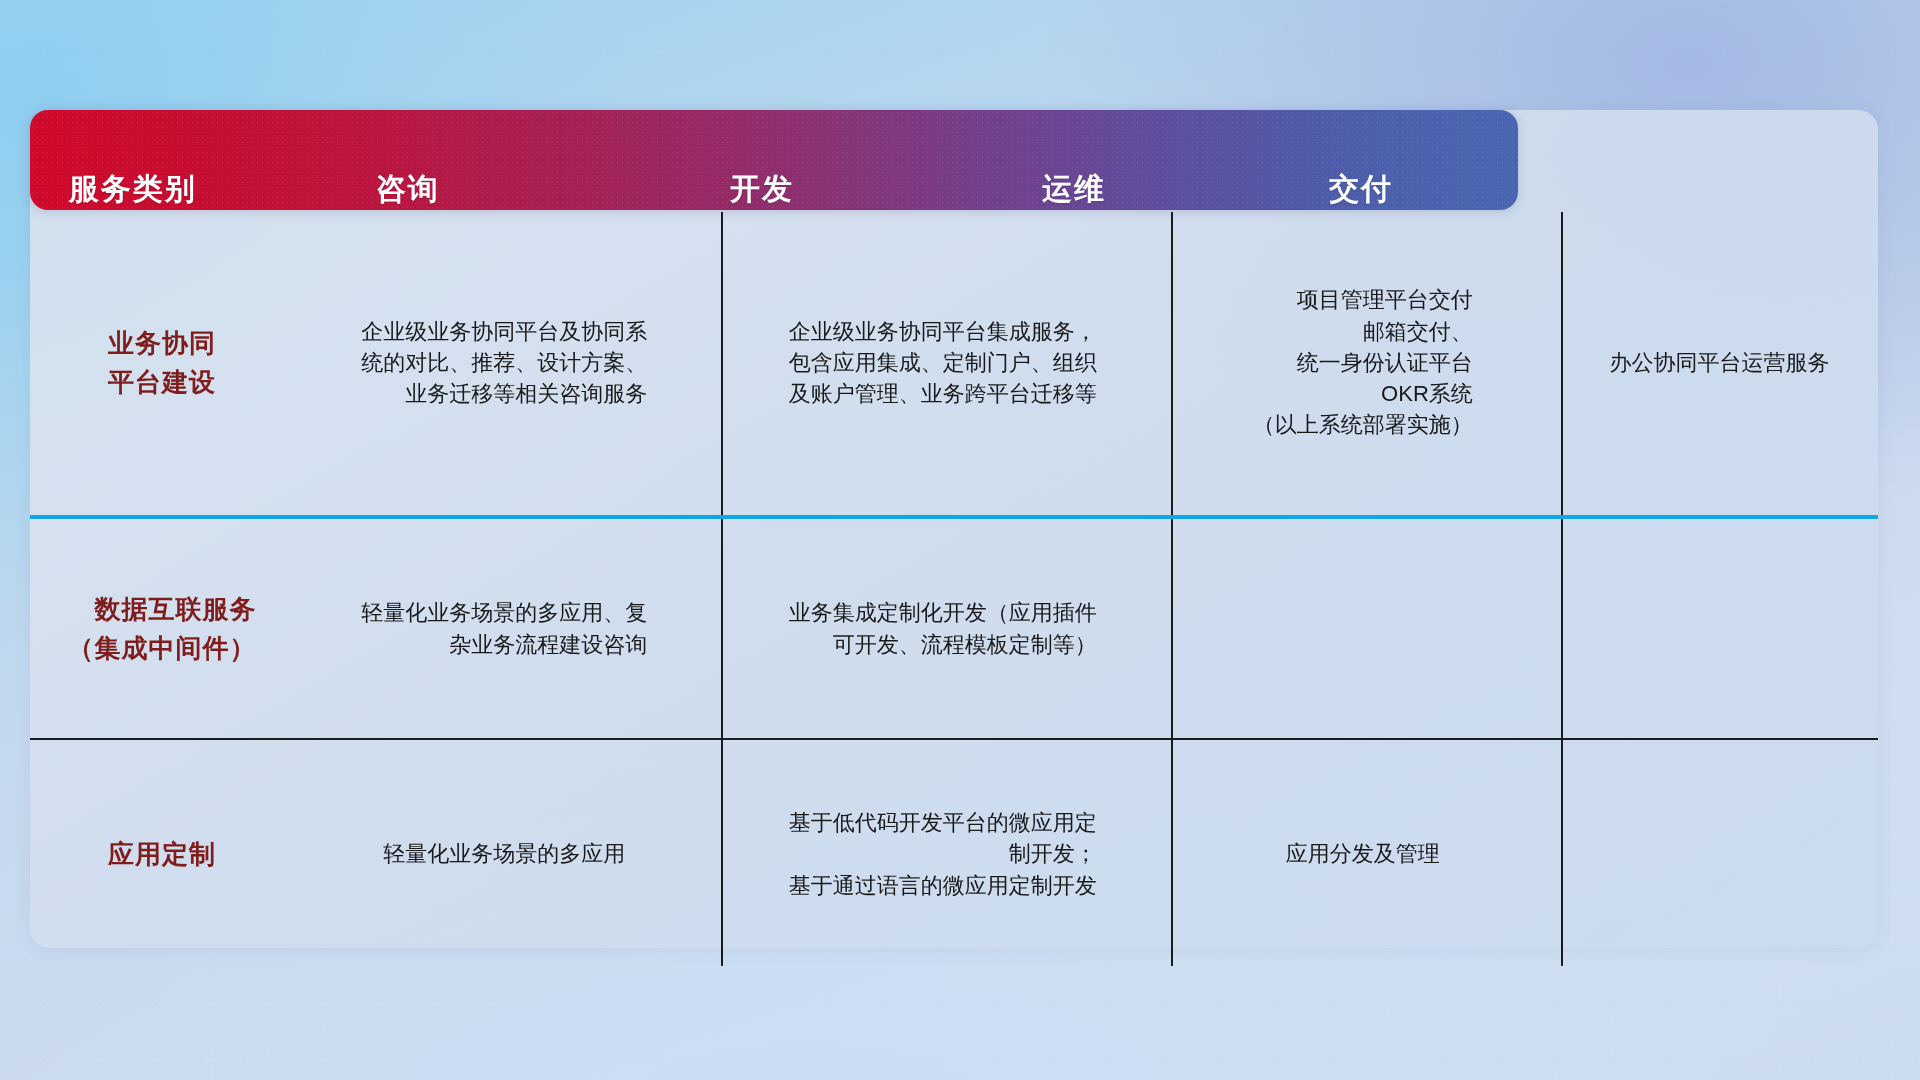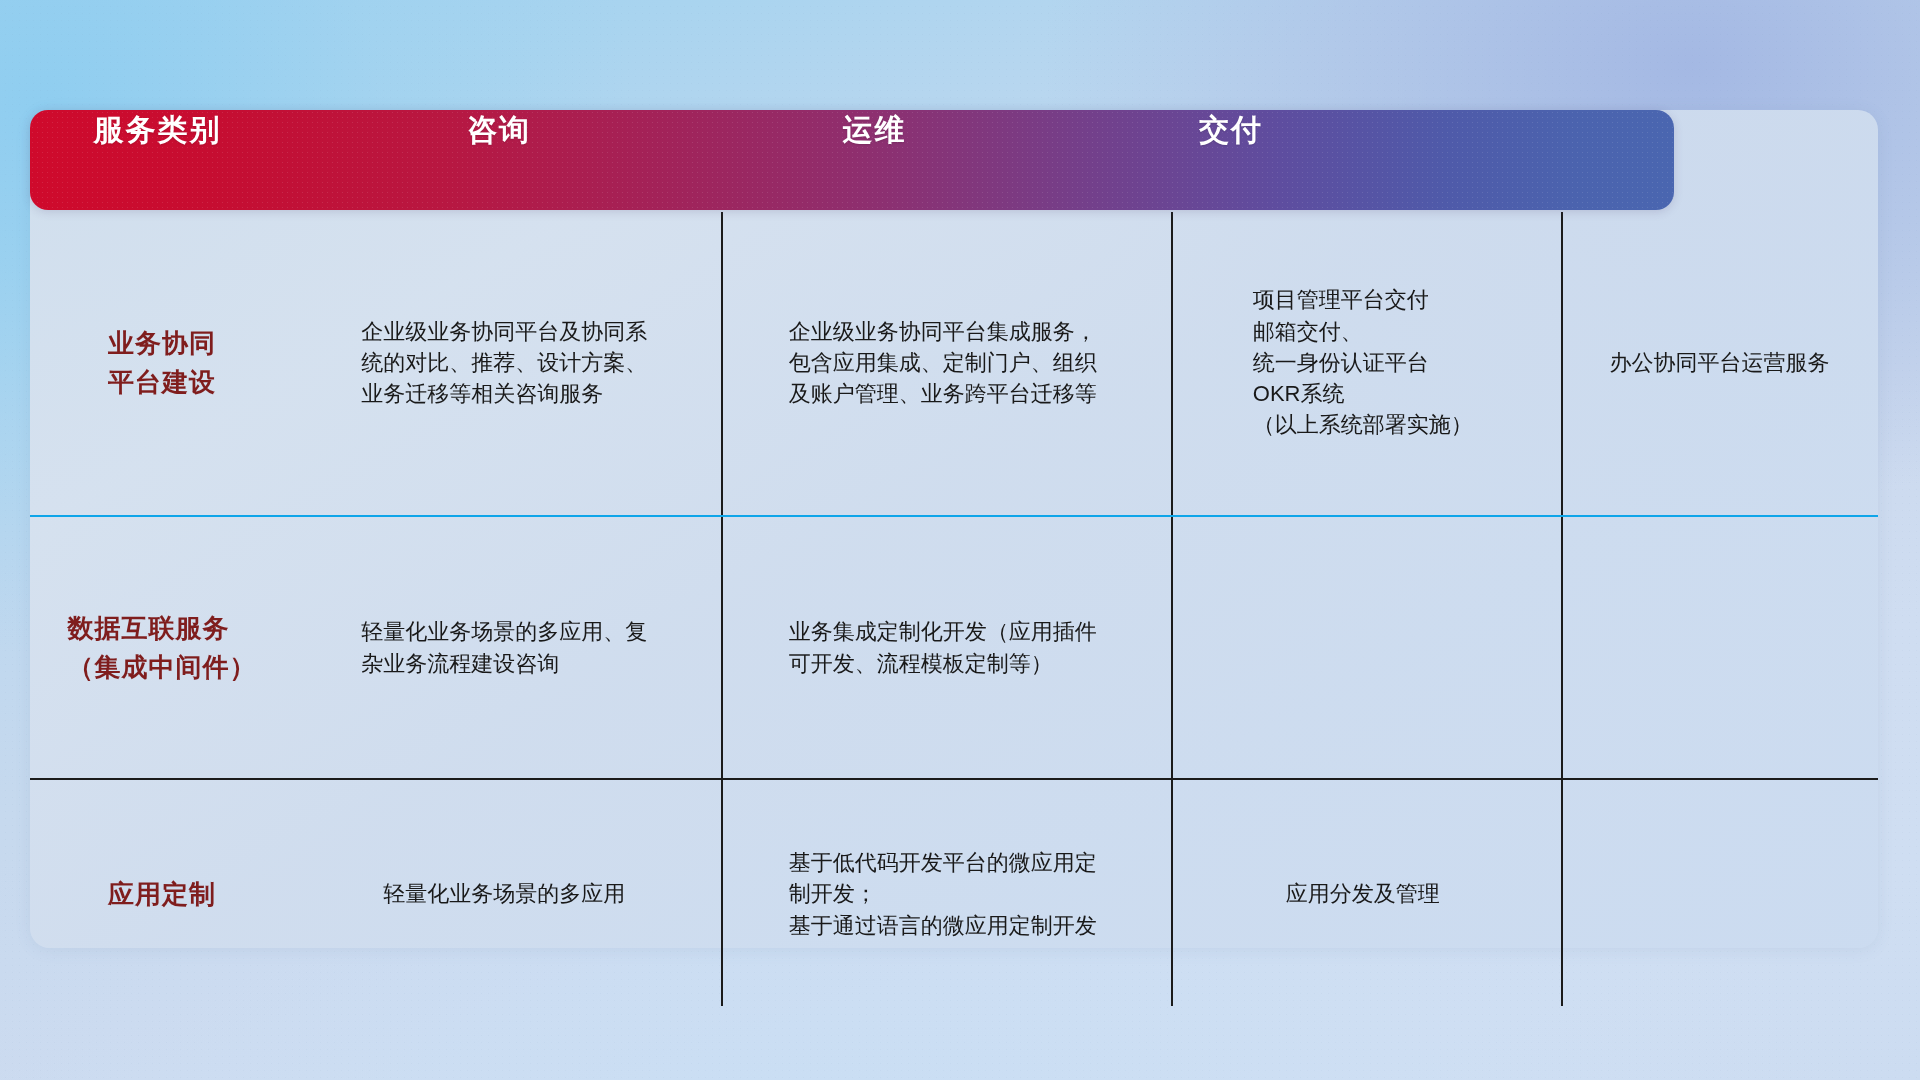--- a/index.html
+++ b/index.html
@@ -75,36 +75,36 @@
         rgba(203,219,240,0.92) 100%);
     box-shadow: 0 2px 16px rgba(90,120,160,0.10);
     overflow: hidden;
   }
 
   
   #header-row {
     position: absolute;
     left: 30px;
     top: 110px;
-    width: 1644px;
+    width: 1488px;
     height: 100px;
     border-radius: 18px;
     background: linear-gradient(90deg,
         #cf0a2c 0%,
         #c60d31 11%,
         #b81741 25%,
         #a32258 38%,
         #8c3071 52%,
         #743f8a 64%,
         #5e4d9f 76%,
         #4f5aa9 86%,
         #4b63ae 94%,
         #4a66b0 100%);
     display: flex;
-    align-items: flex-start;
+    align-items: flex-end;
     box-shadow: 0 2px 10px rgba(80,60,110,0.18);
     z-index: 4;
   }
   #header-row::after {
     content: "";
     position: absolute;
     inset: 0;
     border-radius: 18px;
     opacity: .18;
     background-image: radial-gradient(rgba(255,255,255,.6) 0.6px, transparent 0.7px);
@@ -137,34 +137,34 @@
     width: 1848px;
     height: 738px;
     z-index: 3;
   }
   .trow {
     display: flex;
     position: relative;
     box-sizing: border-box;
   }
   .trow.r1 { height: 305px; }
-  .trow.r2 { height: 263px; border-top: 2px solid #0ea5e9; }
+  .trow.r2 { height: 223px; border-top: 4px solid #0ea5e9; }
   .trow.r3 { height: 230px; border-top: 2px solid #1b1b1b; }
 
   .tcell {
     position: relative;
     display: flex;
     align-items: center;
     justify-content: center;
     box-sizing: border-box;
     padding: 6px 2px;
     font-size: 22px;
     line-height: 1.42;
     color: #191919;
-    text-align: left;
+    text-align: right;
     white-space: pre-line;
     margin-left: 7px;
   }
   .tcell.label {
     color: #7f1d1d;
     font-weight: bold;
     font-size: 26px;
     line-height: 1.5;
     letter-spacing: 1px;
   }
@@ -188,20 +188,21 @@
 <div id="bg-tint-left"></div>
 <div id="bg-tint-right"></div>
 <div id="bg-tint-bottom"></div>
 <div id="bg-noise"></div>
 
 <div id="table-card"></div>
 
 <div id="header-row">
   <div class="hcell c1">服务类别</div>
   <div class="hcell c2">咨询</div>
+  <div class="hcell c3">开发</div>
   <div class="hcell c5">运维</div>
   <div class="hcell c4">交付</div>
 </div>
 
 <div id="table-body">
 
   <div class="trow r1">
     <div class="tcell label c1">业务协同
 平台建设</div>
     <div class="tcell c2">企业级业务协同平台及协同系

